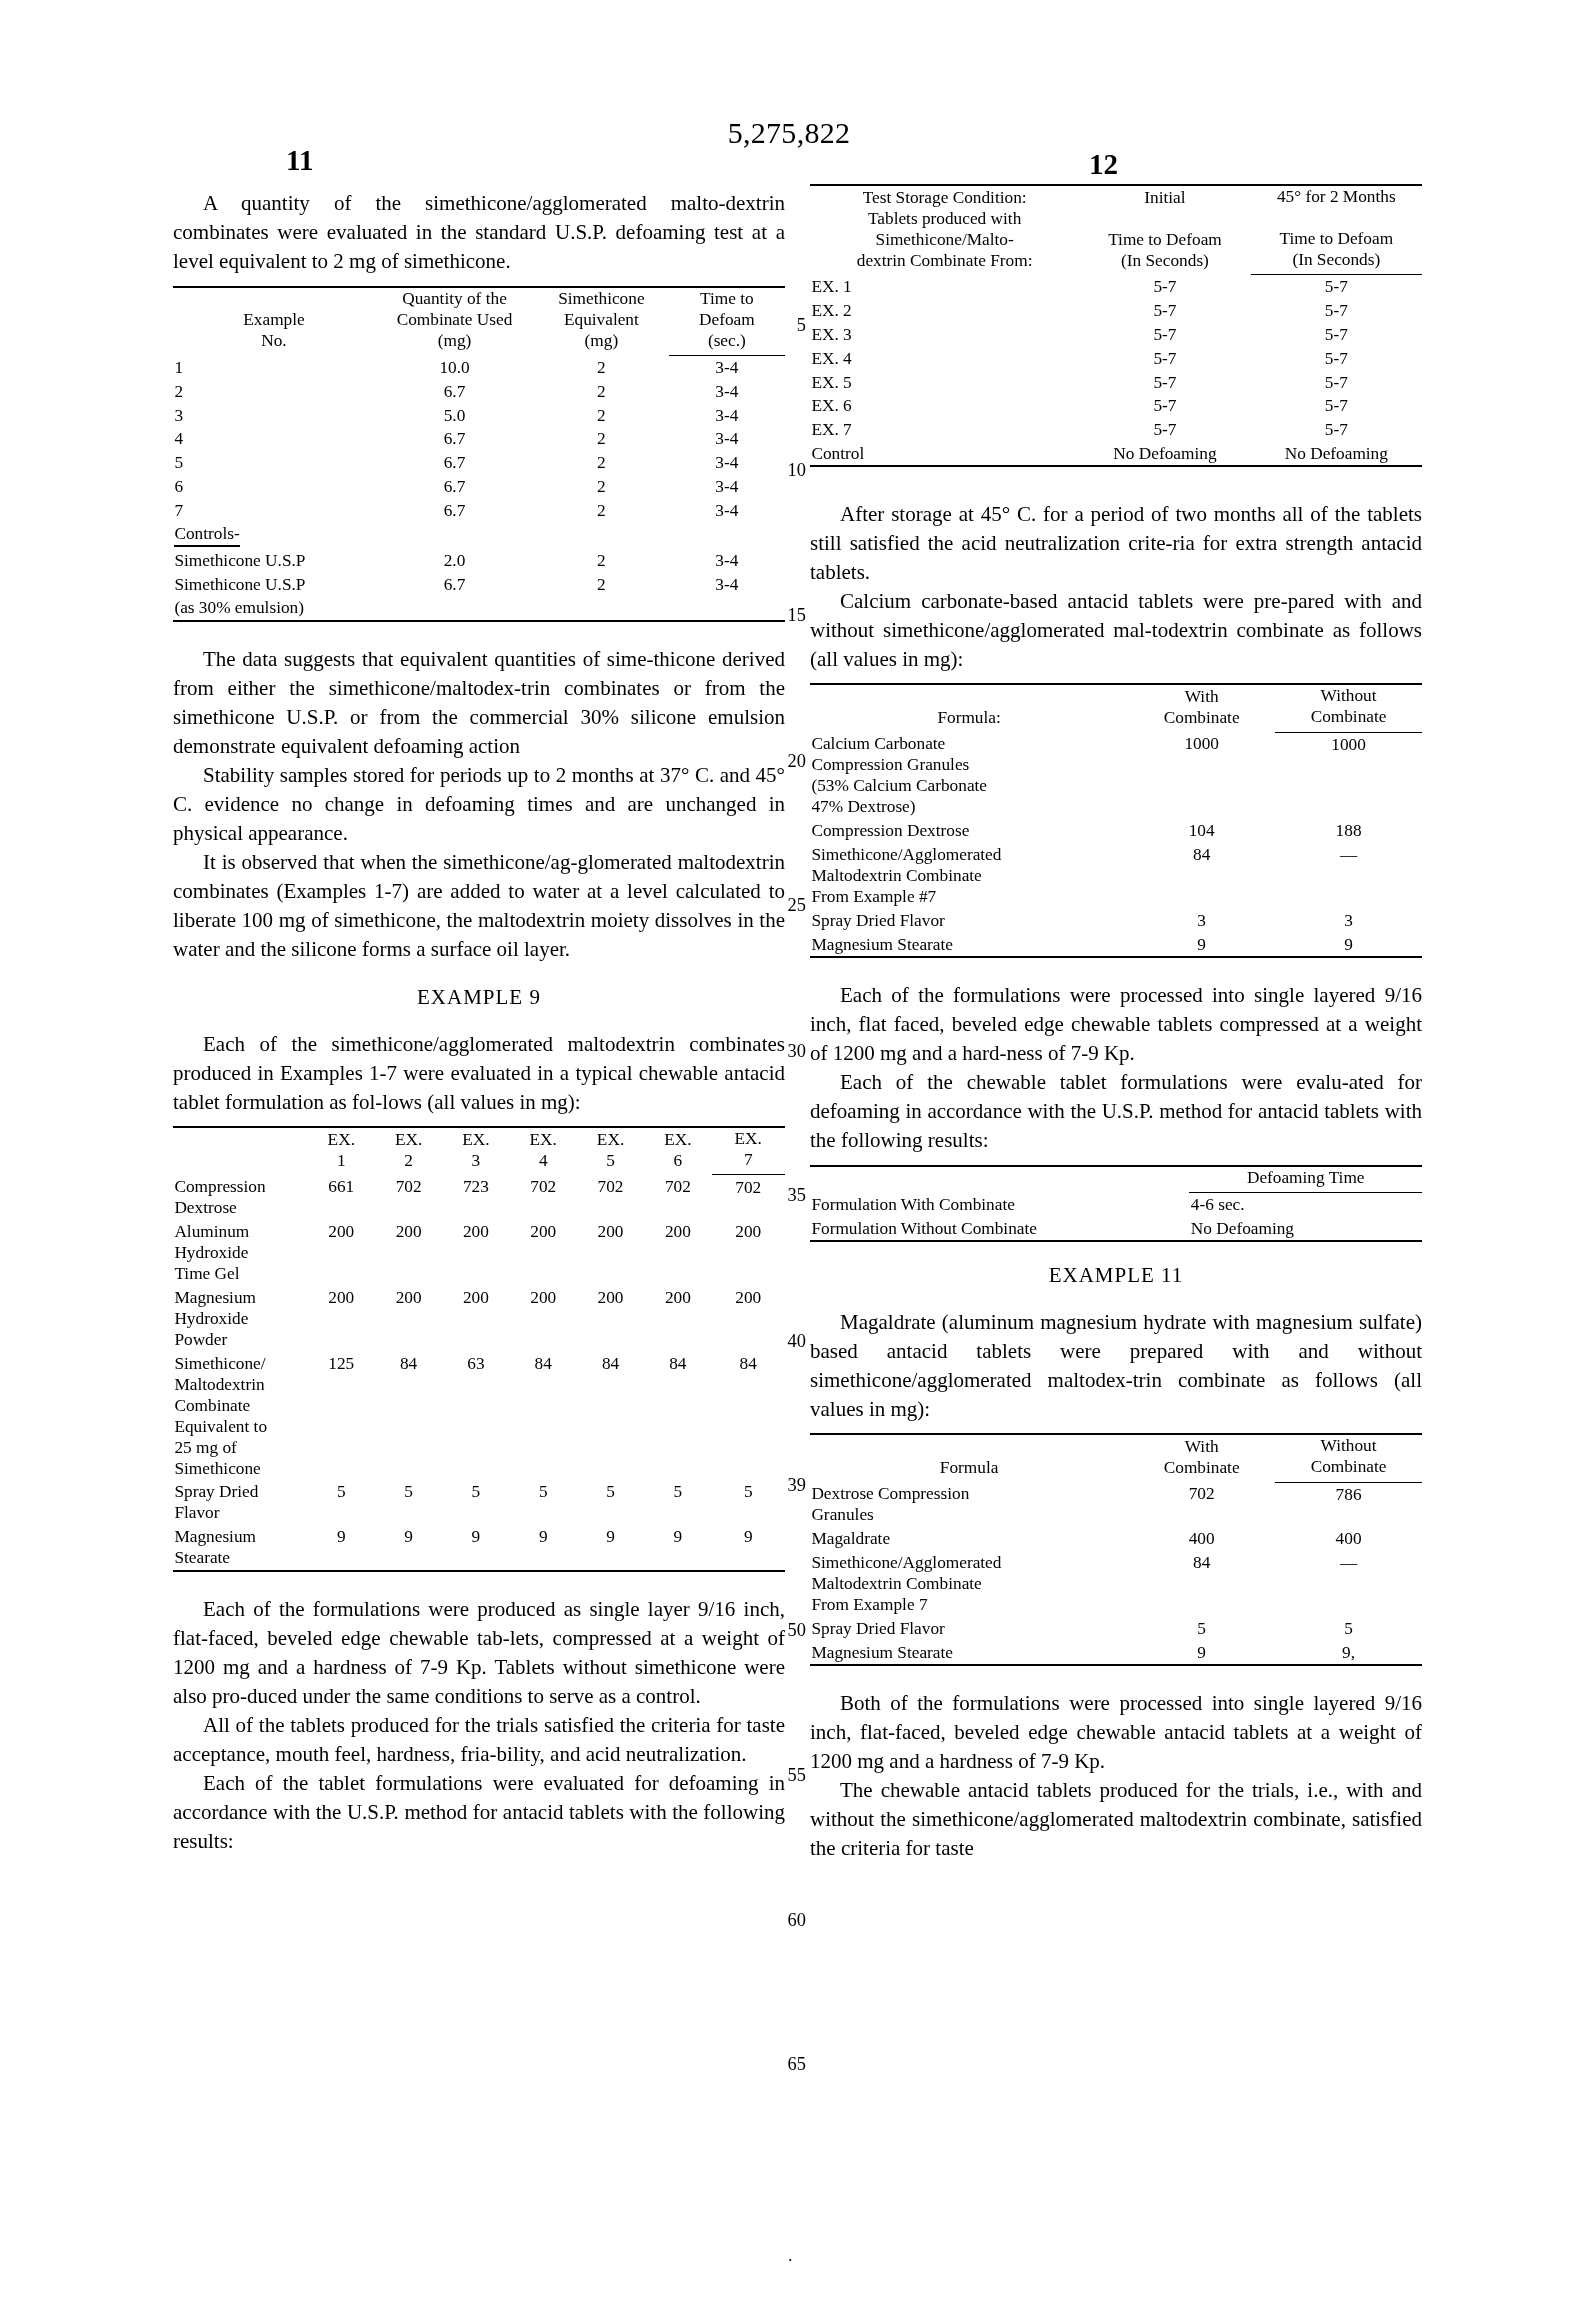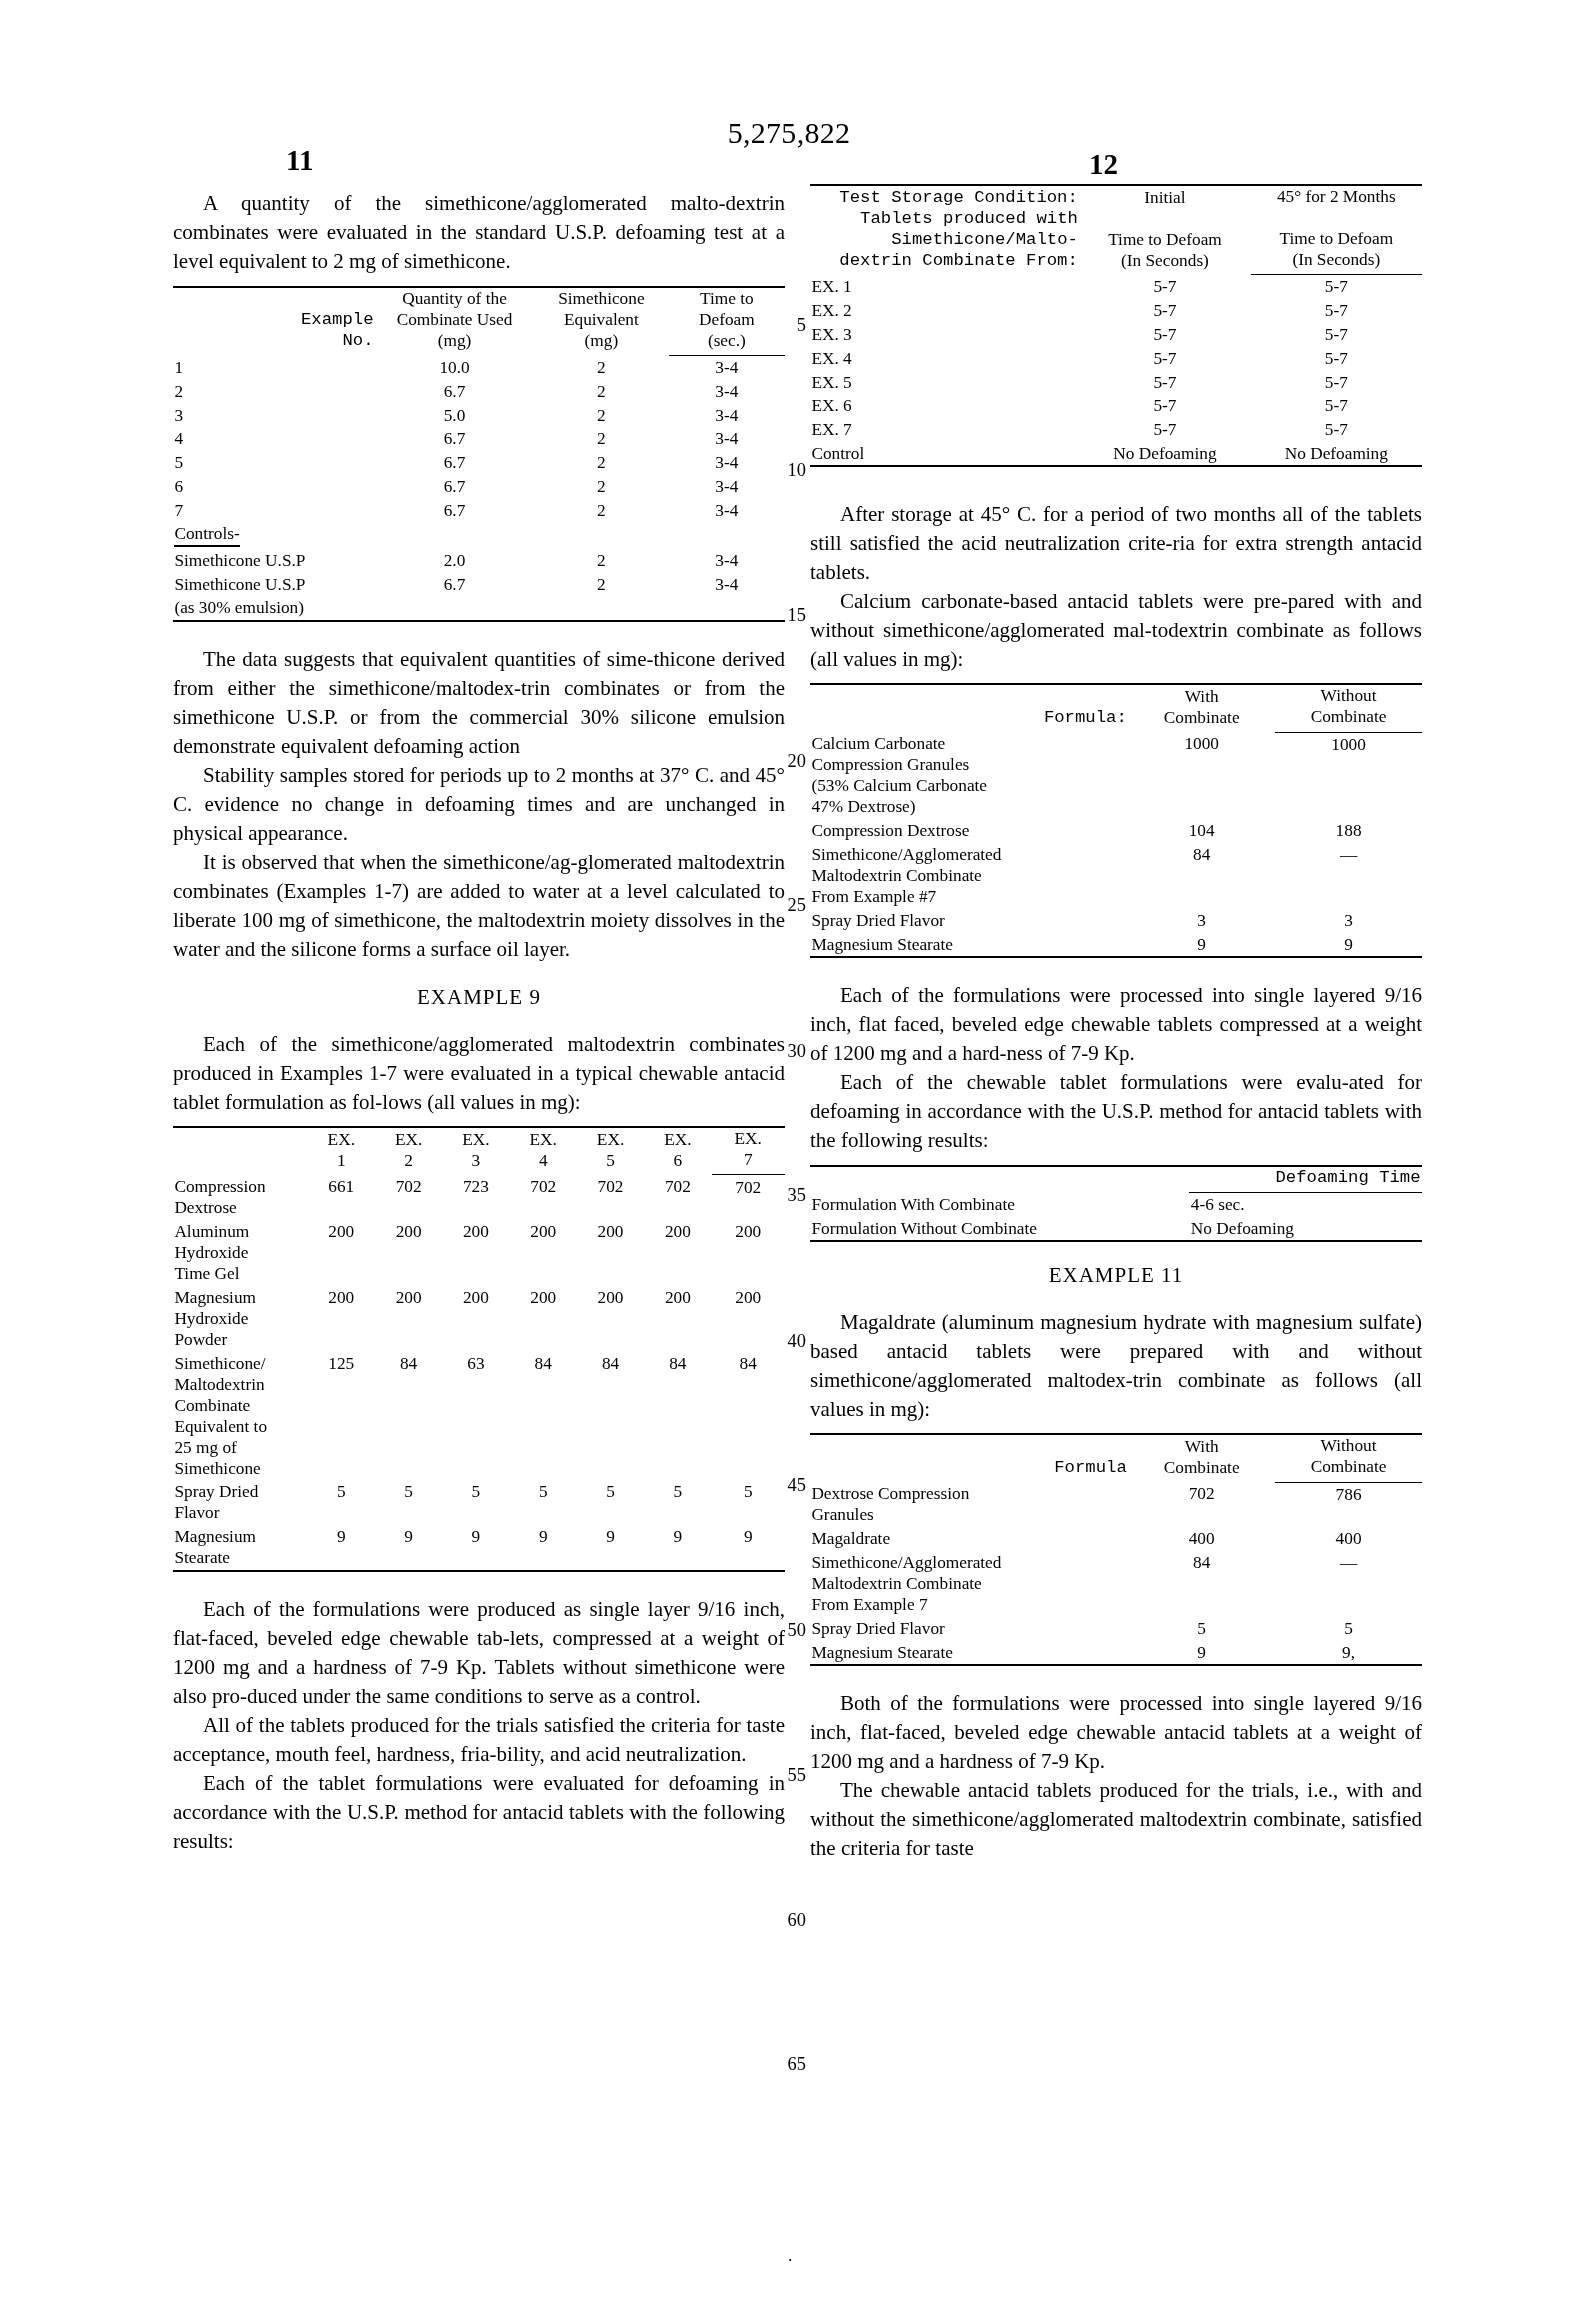--- a/index.html
+++ b/index.html
@@ -94,21 +94,21 @@
   }
   .rule-top    { border-top: 2.7px solid #000; }
   .rule-bottom { border-bottom: 2.7px solid #000; }
   .rule-thin   { border-bottom: 1.4px solid #000; }
 
   thead td, thead th {
     text-align: center;
     vertical-align: bottom;
     padding-bottom: 4.1px;
   }
-  thead td.lbl { text-align: right; vertical-align: bottom; font-family: Liberation Mono, monospace; }
+  thead td.lbl { text-align: center; vertical-align: bottom; }
   tbody td { padding-top: 1.4px; padding-bottom: 1.4px; }
   tbody td.lbl { text-align: left; }
   tbody td.num { text-align: center; }
 
   .underline-cell {
     display: inline-block;
     border-bottom: 2px solid #000;
     padding-bottom: 0.7px;
   }
 
@@ -133,21 +133,21 @@
 
   <div class="linenums">
     <div style="top:122px">5</div>
     <div style="top:267px">10</div>
     <div style="top:412px">15</div>
     <div style="top:558px">20</div>
     <div style="top:702px">25</div>
     <div style="top:848px">30</div>
     <div style="top:992px">35</div>
     <div style="top:1138px">40</div>
-    <div style="top:1282px">45</div>
+    <div style="top:1282px">39</div>
     <div style="top:1427px">50</div>
     <div style="top:1572px">55</div>
     <div style="top:1717px">60</div>
     <div style="top:1861px">65</div>
   </div>
 
   <div class="column left">
 
     <p>A quantity of the simethicone/agglomerated malto-dextrin combinates were evaluated in the standard U.S.P. defoaming test at a level equivalent to 2 mg of simethicone.</p>
 

